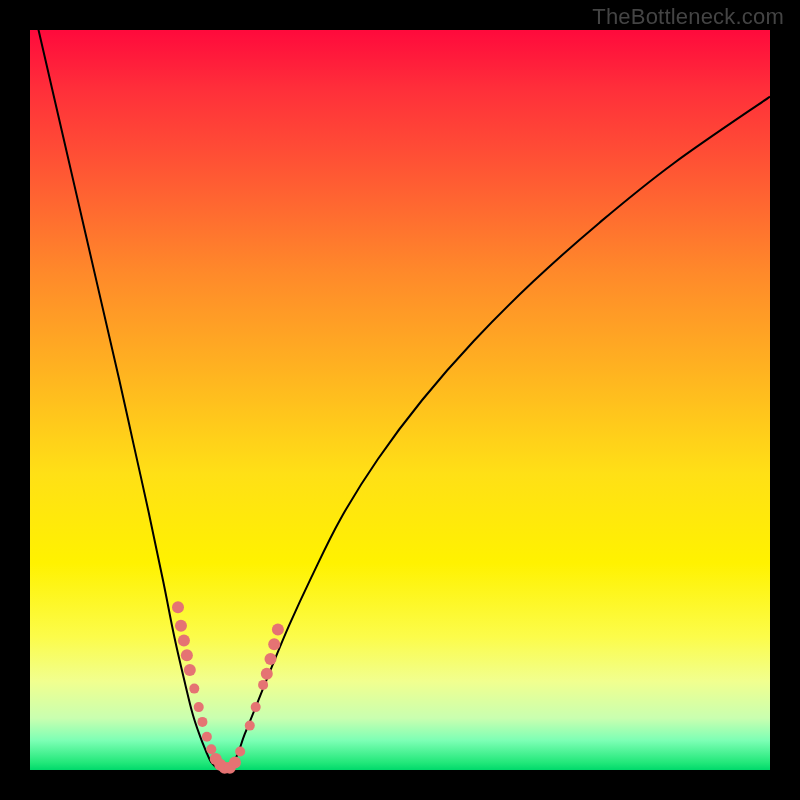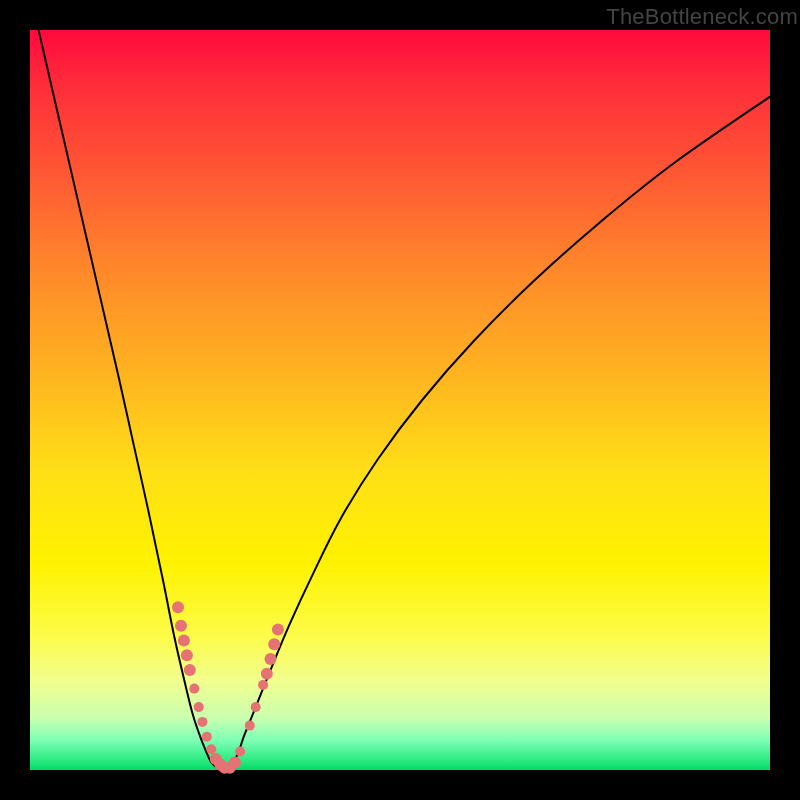--- a/index.html
+++ b/index.html
@@ -34,21 +34,21 @@
       #f1ff8f 88%,
       #c9ffb0 93%,
       #7dffb5 96%,
       #22e87a 99%,
       #00d96b 100%
     );
   }
   .watermark {
     position: absolute;
     top: 4px;
-    right: 2px;
+    right: 16px;
     color: #444;
     font-size: 22px;
     font-weight: 400;
     letter-spacing: 0.2px;
     text-align: right;
     z-index: 50;
     user-select: none;
   }
   svg.curves {
     position: absolute;

